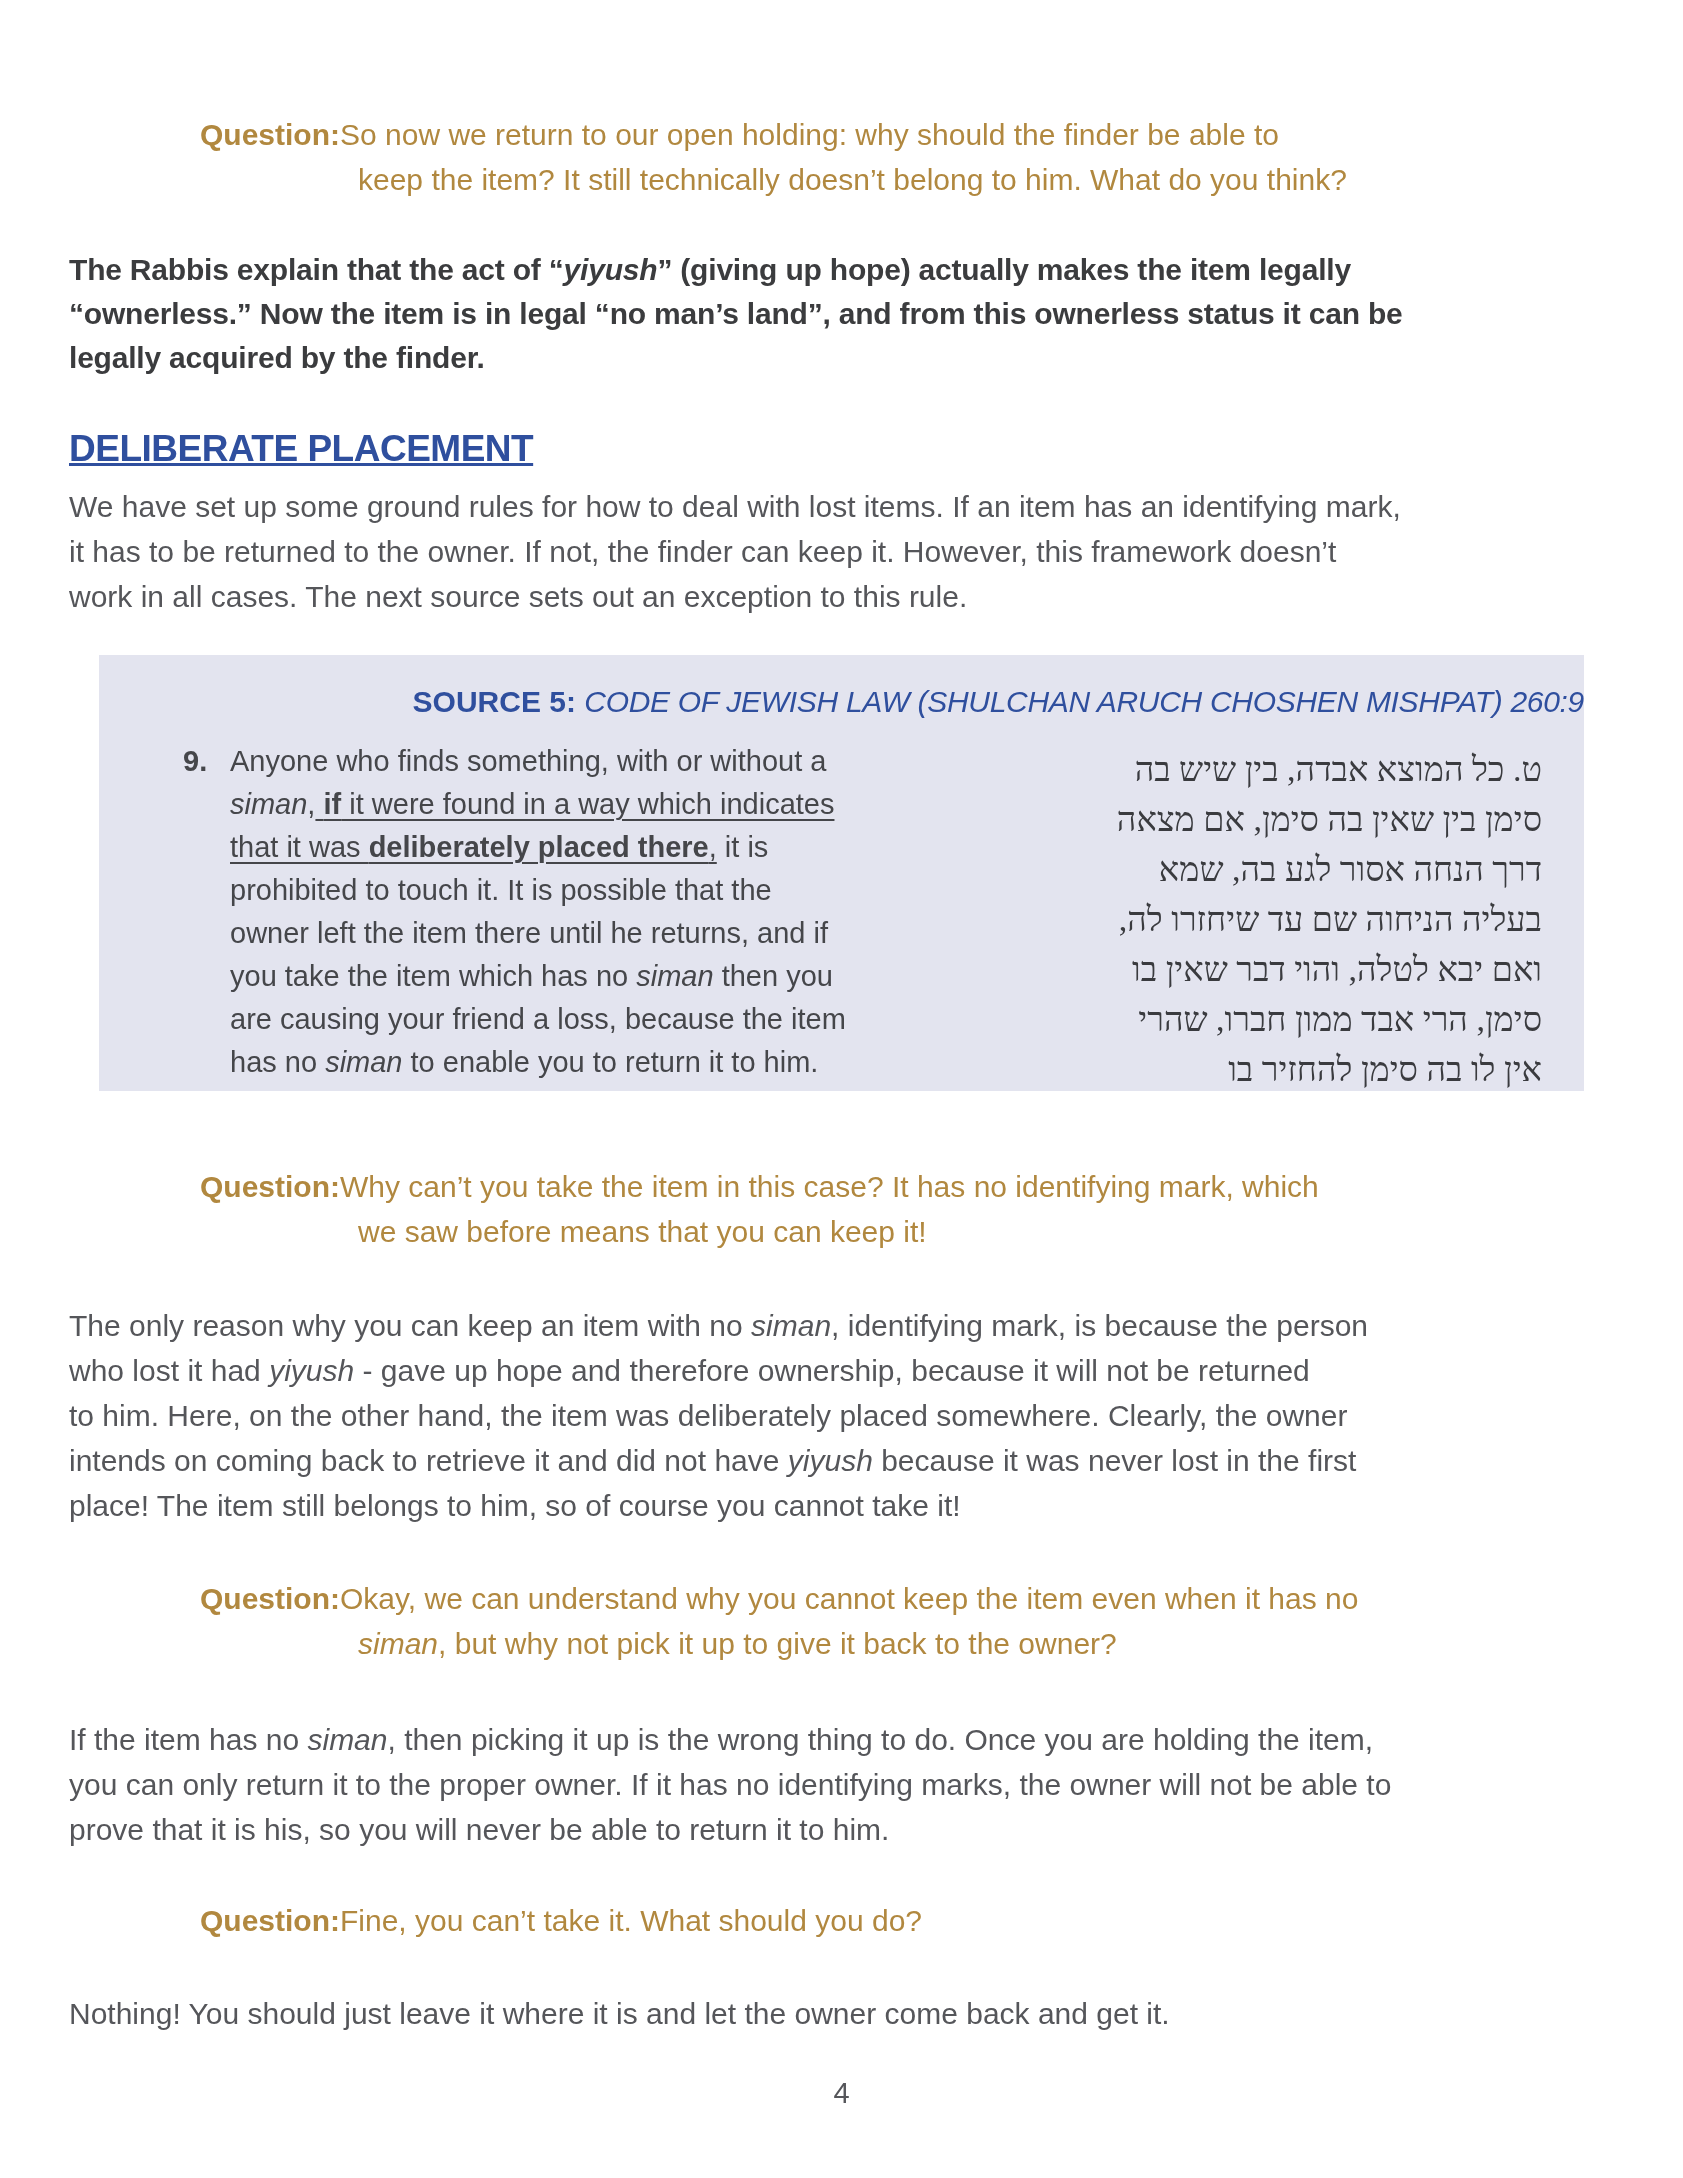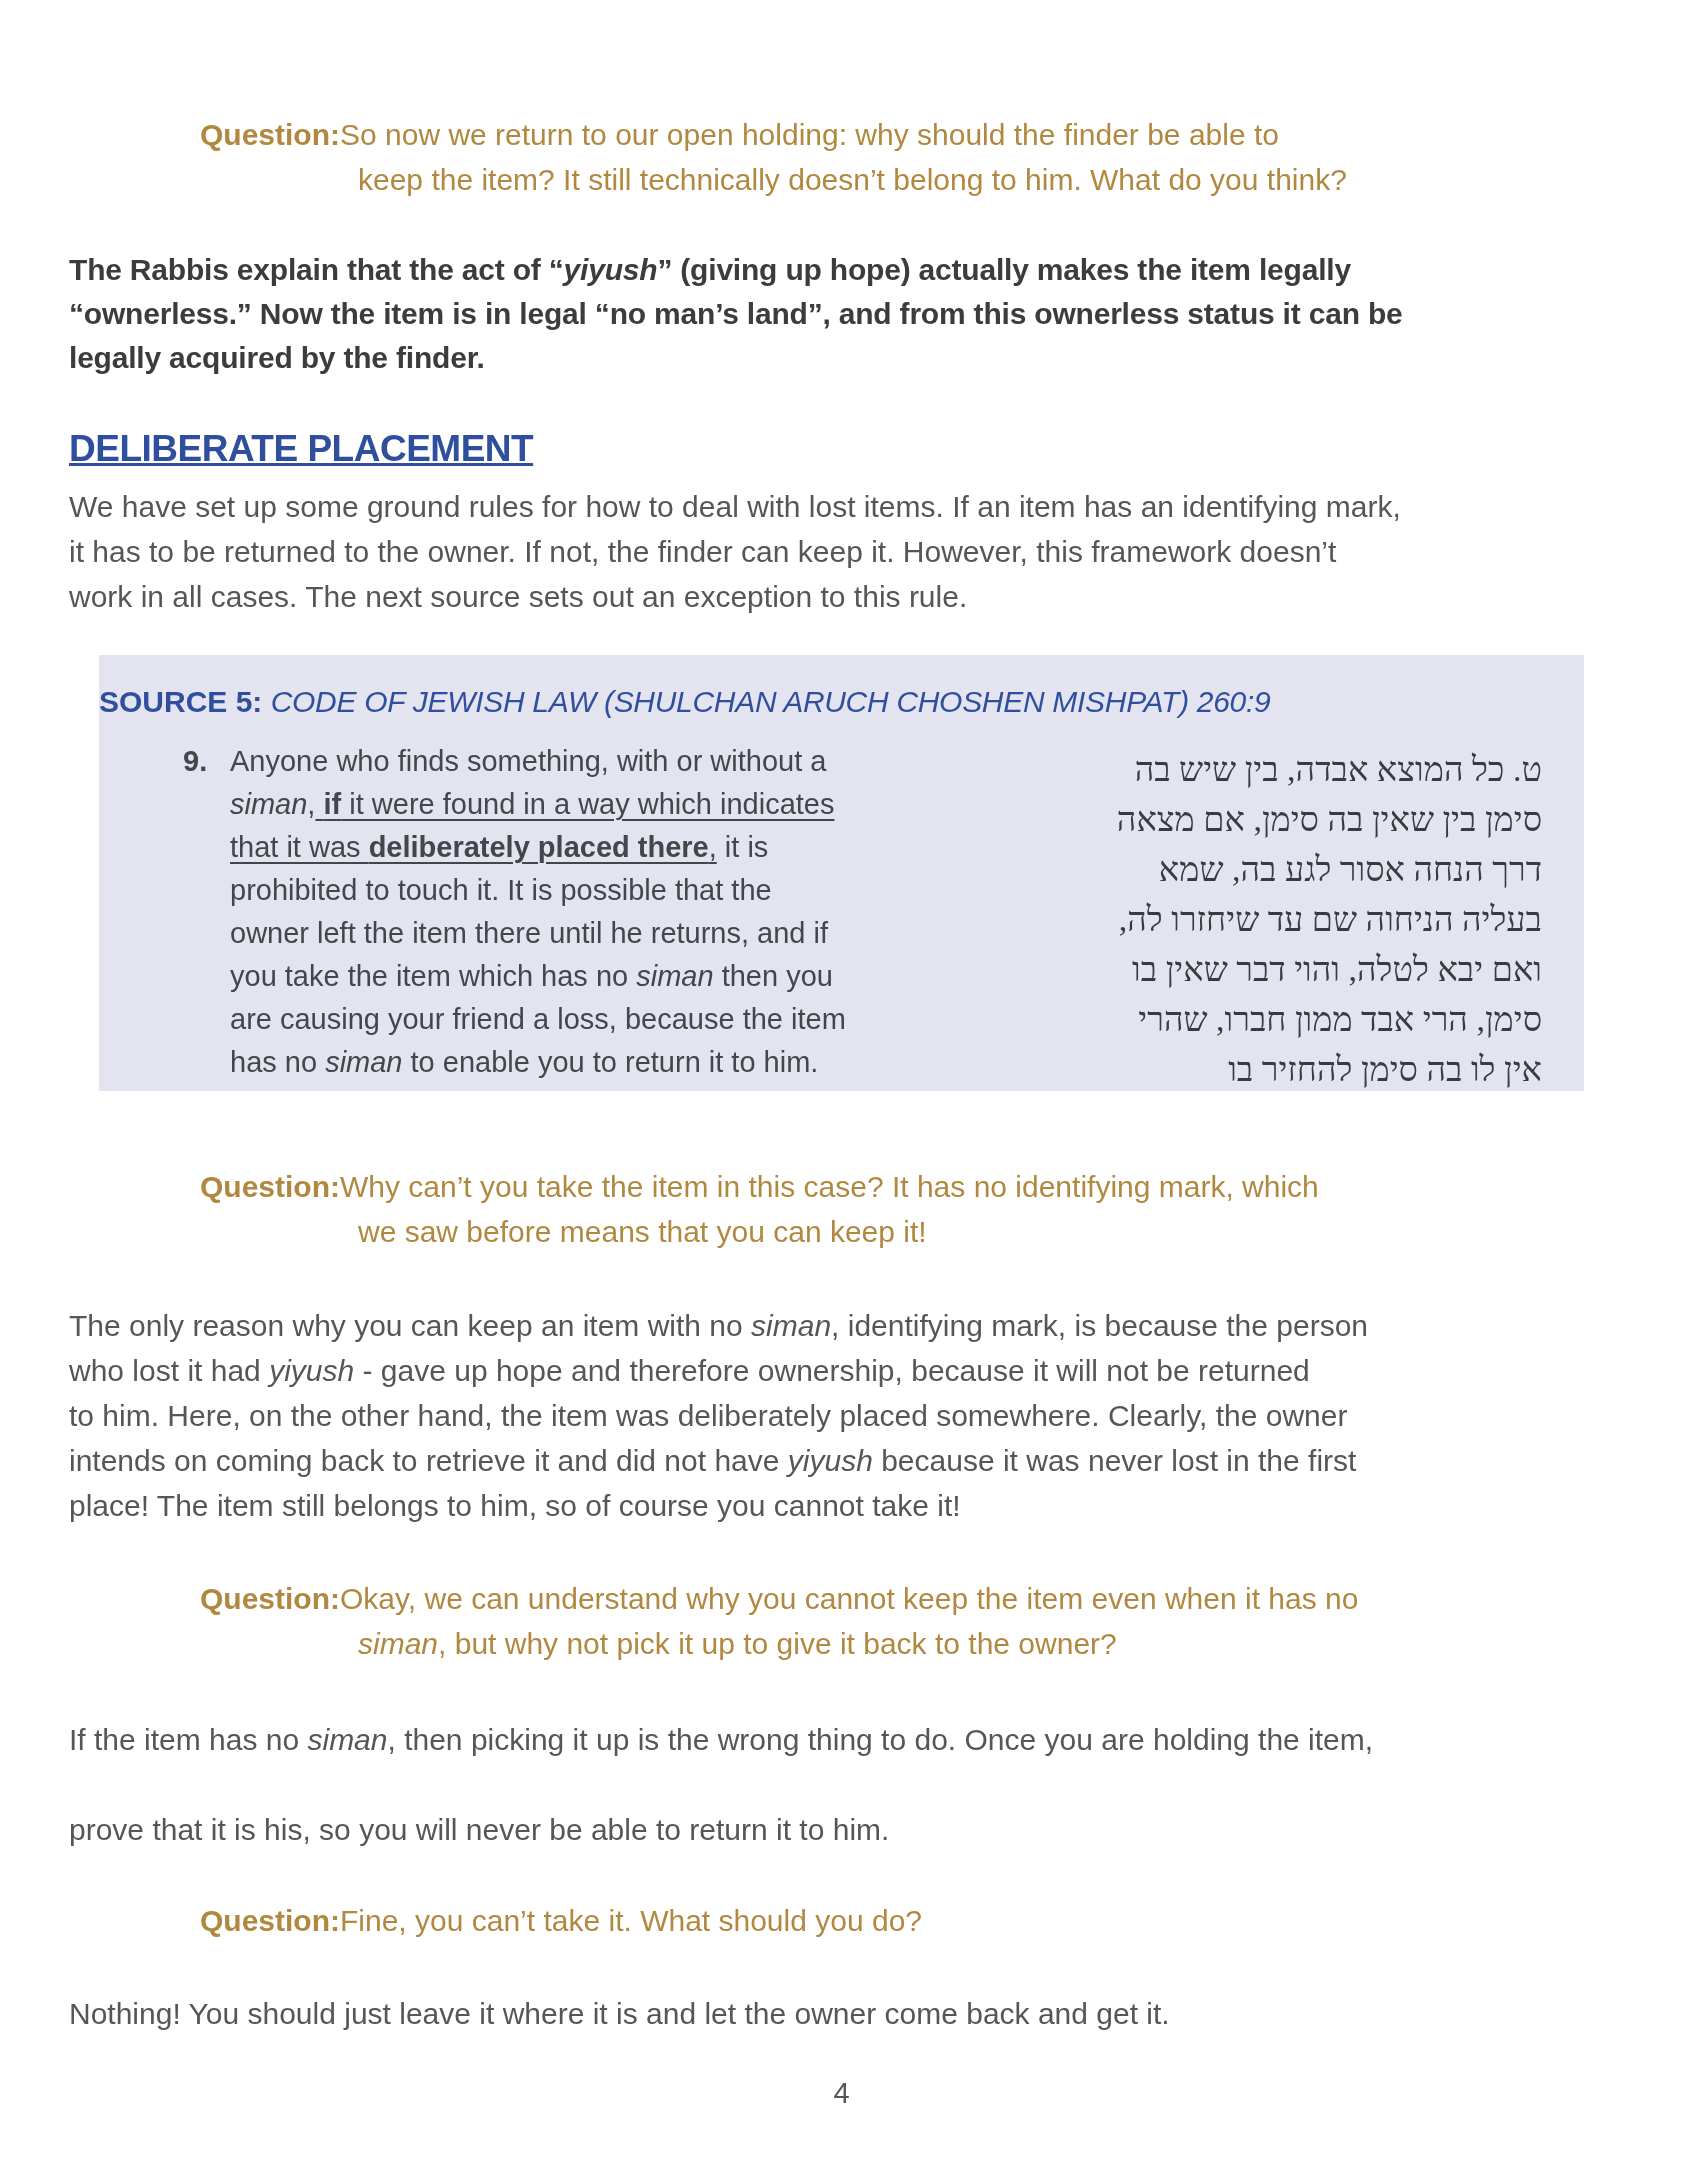--- a/index.html
+++ b/index.html
@@ -29,21 +29,21 @@
   .para-bold{
     font-weight:bold;color:var(--bold_text);line-height:44px;letter-spacing:-0.2px;
   }
   .section-heading{
     color:var(--blue);font-size:37px;font-weight:bold;letter-spacing:-0.5px;margin:0;
   }
   .src-box{
     background:var(--box_bg);width:1485px;height:436px;
   }
   .src-header{
-    text-align:left;padding-top:28px;font-size:30px;line-height:38px;color:var(--blue);
+    text-align:right;padding-top:28px;font-size:30px;line-height:38px;color:var(--blue);
   }
   .src-label{font-weight:bold;}
   .src-title{font-style:italic;letter-spacing:-0.3px;}
   .src-num{
     position:absolute;left:84px;top:85px;font-weight:bold;
     font-size:29px;line-height:43px;color:var(--box_text);
   }
   .src-en{
     position:absolute;left:131px;top:85px;width:733px;
     font-size:29px;line-height:43px;color:var(--box_text);
@@ -97,21 +97,21 @@
 
   <section class="para abs" style="left:69px;top:1303px;">
     <span><span>The only reason why you can keep an item with no </span><span class="s-i">siman</span><span>, identifying mark, is because the person</span><br><span>who lost it had </span><span class="s-i">yiyush</span><span> - gave up hope and therefore ownership, because it will not be returned</span><br><span>to him. Here, on the other hand, the item was deliberately placed somewhere. Clearly, the owner</span><br><span>intends on coming back to retrieve it and did not have </span><span class="s-i">yiyush</span><span> because it was never lost in the first</span><br><span>place! The item still belongs to him, so of course you cannot take it!</span></span>
   </section>
 
   <section class="question abs" style="left:200px;top:1576px;">
     <span class="q-label">Question:</span><span><span>Okay, we can understand why you cannot keep the item even when it has no</span><br><span class="s-i">siman</span><span>, but why not pick it up to give it back to the owner?</span></span>
   </section>
 
   <section class="para abs" style="left:69px;top:1717px;">
-    <span><span>If the item has no </span><span class="s-i">siman</span><span>, then picking it up is the wrong thing to do. Once you are holding the item,</span><br><br><span>prove that it is his, so you will never be able to return it to him.</span></span>
+    <span><span>If the item has no </span><span class="s-i">siman</span><span>, then picking it up is the wrong thing to do. Once you are holding the item,</span><br><span>you can only return it to the proper owner. If it has no identifying marks, the owner will not be able to</span><br><span>prove that it is his, so you will never be able to return it to him.</span></span>
   </section>
 
   <section class="question abs" style="left:200px;top:1898px;">
     <span class="q-label">Question:</span><span><span>Fine, you can’t take it. What should you do?</span></span>
   </section>
 
   <section class="para abs" style="left:69px;top:1991px;">
     <span><span>Nothing! You should just leave it where it is and let the owner come back and get it.</span></span>
   </section>
 

